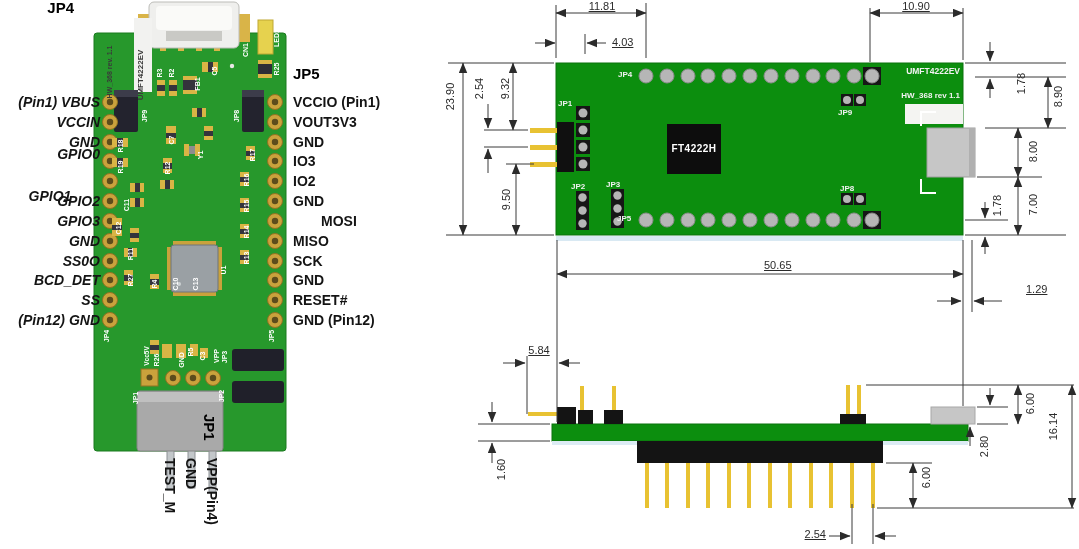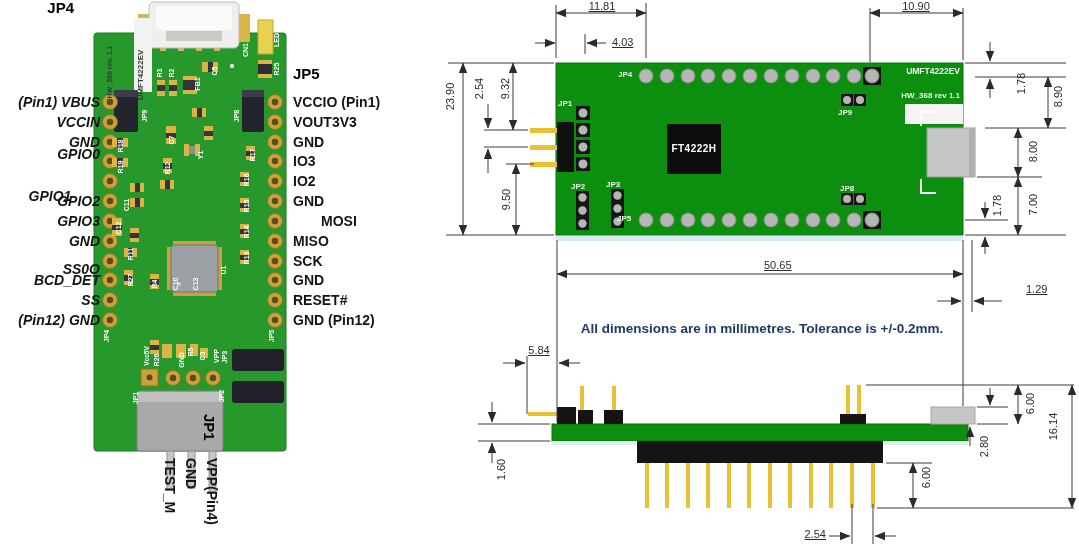--- a/index.html
+++ b/index.html
@@ -405,21 +405,21 @@
 <div class="hdr" style="left:293px;top:66px;">JP5</div>
 
 <div class="lbl r" style="left:0;top:94px;width:100px;">(Pin1) VBUS</div>
 <div class="lbl r" style="left:0;top:114px;width:100px;">VCCIN</div>
 <div class="lbl r" style="left:0;top:134px;width:100px;">GND</div>
 <div class="lbl r" style="left:0;top:146px;width:100px;">GPIO0</div>
 <div class="lbl r" style="left:0;top:188px;width:100px;text-align:center;">GPIO1</div>
 <div class="lbl r" style="left:0;top:193px;width:100px;">GPIO2</div>
 <div class="lbl r" style="left:0;top:213px;width:100px;">GPIO3</div>
 <div class="lbl r" style="left:0;top:233px;width:100px;">GND</div>
-<div class="lbl r" style="left:0;top:261px;width:100px;">SS0O</div>
+<div class="lbl r" style="left:0;top:253px;width:100px;">SS0O</div>
 <div class="lbl r" style="left:0;top:272px;width:100px;">BCD_DET</div>
 <div class="lbl r" style="left:0;top:292px;width:100px;">SS</div>
 <div class="lbl r" style="left:0;top:312px;width:100px;">(Pin12) GND</div>
 
 <div class="lbl" style="left:293px;top:94px;">VCCIO (Pin1)</div>
 <div class="lbl" style="left:293px;top:114px;">VOUT3V3</div>
 <div class="lbl" style="left:293px;top:134px;">GND</div>
 <div class="lbl" style="left:293px;top:153px;">IO3</div>
 <div class="lbl" style="left:293px;top:173px;">IO2</div>
 <div class="lbl" style="left:293px;top:193px;">GND</div>
@@ -480,21 +480,20 @@
 <div class="silk" style="left:617px;top:214px;">JP5</div>
 <div class="silk" style="left:558px;top:99px;">JP1</div>
 <div class="silk" style="left:571px;top:182px;">JP2</div>
 <div class="silk" style="left:606px;top:180px;">JP3</div>
 <div class="silk" style="left:840px;top:184px;">JP8</div>
 <div class="silk" style="left:838px;top:108px;">JP9</div>
 <div class="silk" style="left:880px;top:67px;width:80px;text-align:right;font-size:8.5px;">UMFT4222EV</div>
 <div class="silk" style="left:876px;top:91px;width:84px;text-align:right;">HW_368 rev 1.1</div>
 <div class="chiplbl" style="left:667px;top:143px;width:54px;">FT4222H</div>
 
-<div class="note" style="left:562px;top:321px;width:400px;">All dimensions are in millimetres. Tolerance is +/-0.2mm.</div>
 
 <div class="dim" style="left:572px;top:0;width:60px;text-align:center;">11.81</div>
 <div class="dim" style="left:612px;top:36px;">4.03</div>
 <div class="dim" style="left:886px;top:0;width:60px;text-align:center;">10.90</div>
 <div class="dim" style="left:978px;top:283px;margin-left:48px;">1.29</div>
 <div class="dim" style="left:764px;top:259px;width:60px;text-align:left;">50.65</div>
 <div class="dim" style="left:522px;top:344px;width:34px;text-align:center;">5.84</div>
 <div class="dim" style="left:792px;top:528px;width:34px;text-align:right;">2.54</div>
 
 <div class="vdim" style="left:428px;top:90px;">23.90</div>

